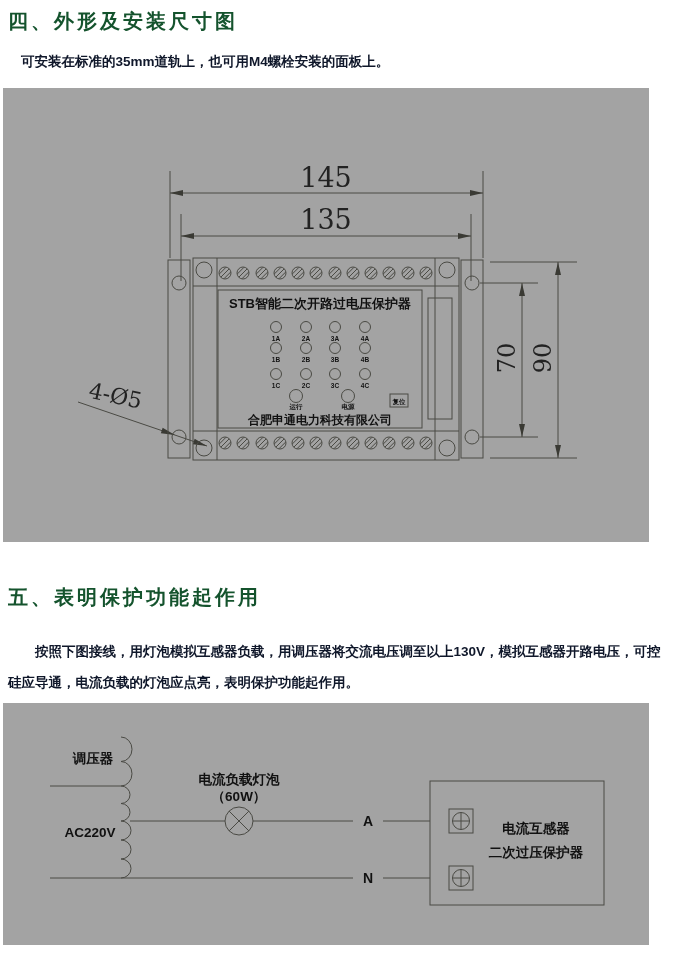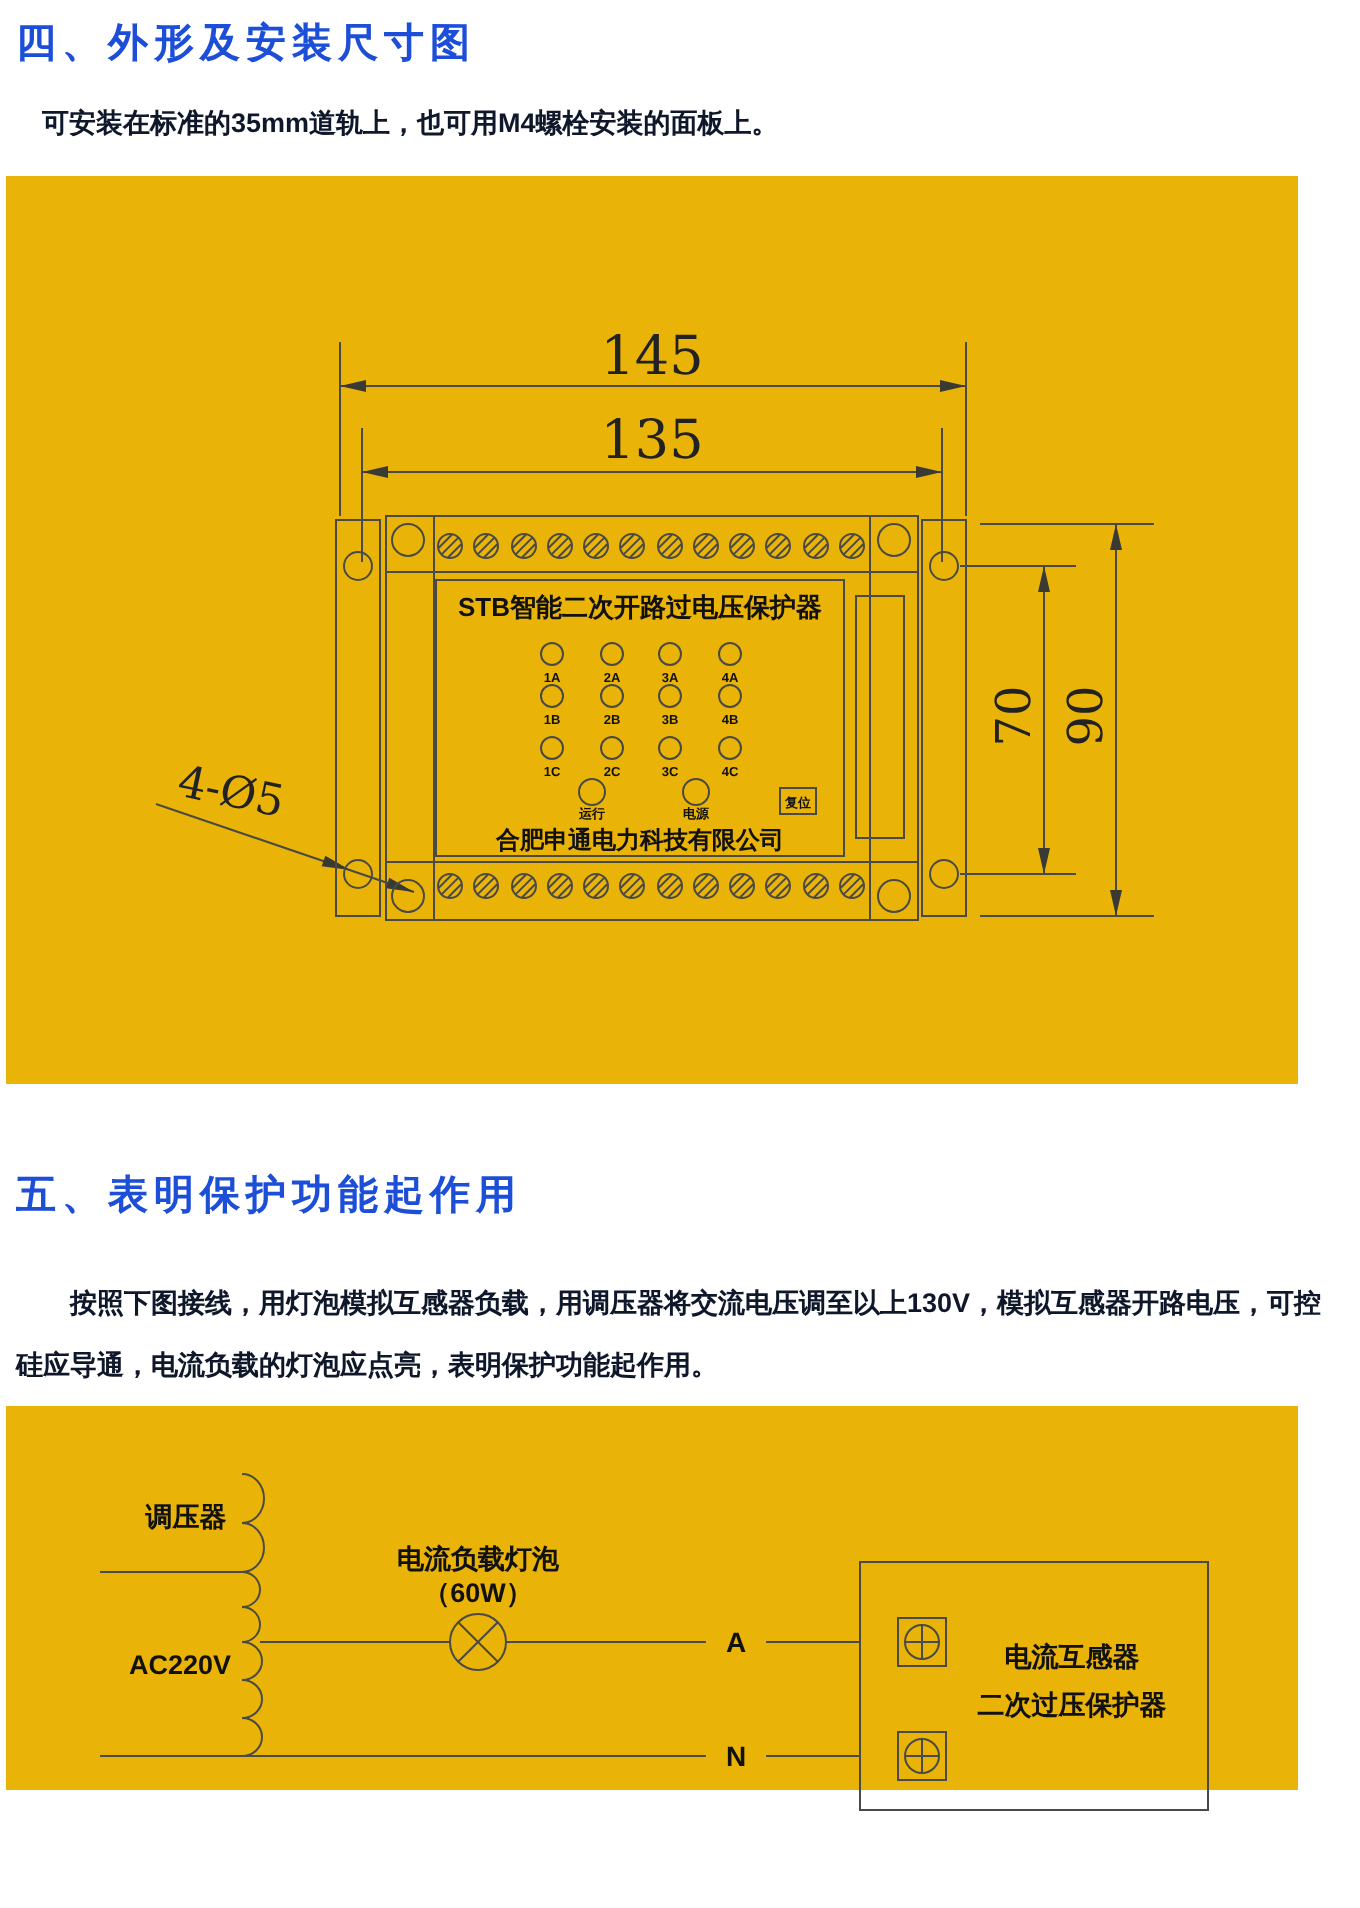--- a/index.html
+++ b/index.html
@@ -1,21 +1,21 @@
 <!DOCTYPE html>
 <html><head>
 <meta charset="utf-8">
 <style>
   html,body{margin:0;padding:0;}
   body{width:680px;height:954px;background:#ffffff;position:relative;
        font-family:"Liberation Sans",sans-serif;color:#1a1a1a;overflow:hidden;}
   .abs{position:absolute;}
-  .sec-heading{font-size:20px;font-weight:bold;color:#1d4ed8;letter-spacing:3px;white-space:nowrap;text-align:right;}
+  .sec-heading{font-size:20px;font-weight:bold;color:#14532d;letter-spacing:3px;white-space:nowrap;text-align:right;}
   .body-text{font-size:13.5px;font-weight:600;line-height:31px;color:#0f172a;}
-  .panel{background:#eab308;}
+  .panel{background:#a3a3a3;}
   svg text{font-family:"Liberation Sans",sans-serif;}
   svg .dimnum{font-family:"DejaVu Serif",serif;}
 </style>
 </head>
 <body>
 
 <div class="abs sec-heading" style="left:8px;top:8px;">四、外形及安装尺寸图</div>
 <div class="abs body-text" style="left:21px;top:46px;width:650px;">可安装在标准的35mm道轨上，也可用M4螺栓安装的面板上。</div>
 
 <div class="abs panel" style="left:3px;top:88px;width:646px;height:454px;">
@@ -157,21 +157,21 @@
     <rect x="387" y="306" width="18" height="13" fill="none" stroke="#4a4a44" stroke-width="1"></rect>
     <text x="396" y="315.5" text-anchor="middle" font-size="6.5" font-weight="bold" fill="#111">复位</text>
   </g>
   <text x="317" y="336" text-anchor="middle" font-size="12" font-weight="bold" fill="#111">合肥申通电力科技有限公司</text>
 </svg>
 </div>
 
 <div class="abs sec-heading" style="left:8px;top:584px;">五、表明保护功能起作用</div>
 <div class="abs body-text" style="left:8px;top:636px;width:662px;text-indent:2em;">按照下图接线，用灯泡模拟互感器负载，用调压器将交流电压调至以上130V，模拟互感器开路电压，可控硅应导通，电流负载的灯泡应点亮，表明保护功能起作用。</div>
 
-<div class="abs panel" style="left:3px;top:703px;width:646px;height:192px;">
+<div class="abs panel" style="left:3px;top:703px;width:646px;height:242px;">
 <svg width="646" height="242" viewBox="0 0 646 242">
   <g stroke="#4a4a44" stroke-width="1" fill="none">
 
     <path d="M118,34
       A 11 12.25 0 0 1 118,58.5
       A 11 12.25 0 0 1 118,83
       A 9 8.75 0 0 1 118,100.5
       A 9 8.75 0 0 1 118,118
       A 10 9.5 0 0 1 118,137
       A 10 9.5 0 0 1 118,156

